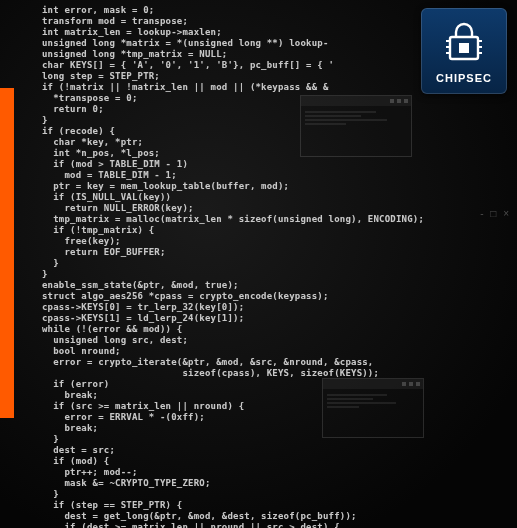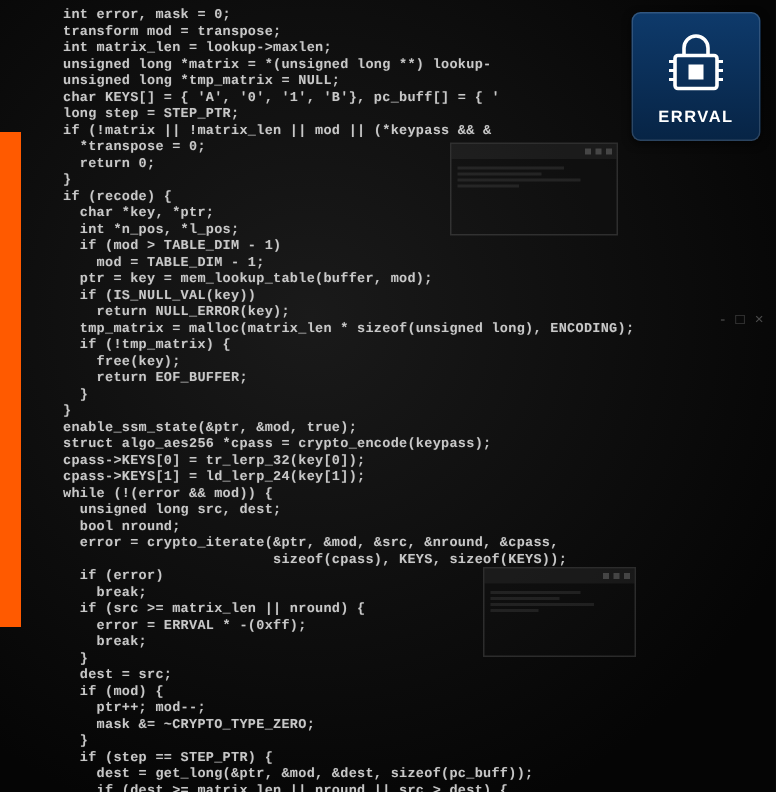--- a/index.html
+++ b/index.html
@@ -32,21 +32,21 @@
     width: 460px;
     font-size: 9px;
     line-height: 11px;
     color: #d8d8d8;
     white-space: pre;
     text-shadow: 0 0 1px rgba(255,255,255,0.15);
     opacity: 0.92;
     font-weight: bold;
     letter-spacing: 0.2px;
   }
-  .code-line { display: block; font-family: Liberation Mono, monospace; }
+  .code-line { display: block; }
   .badge {
     position: absolute;
     right: 10px;
     top: 8px;
     width: 86px;
     height: 86px;
     background: linear-gradient(180deg, #0e3a6b 0%, #072445 100%);
     border-radius: 6px;
     box-shadow: inset 0 0 0 1px rgba(255,255,255,0.15), 0 2px 6px rgba(0,0,0,0.6);
     display: flex;
@@ -140,16 +140,16 @@
         <path d="M12 18 v-5 a8 8 0 0 1 16 0 v5" fill="none" stroke="#fff" stroke-width="2.4"></path>
         <rect x="15" y="24" width="10" height="10" fill="#fff"></rect>
         <line x1="6" y1="22" x2="2" y2="22" stroke="#fff" stroke-width="2"></line>
         <line x1="6" y1="28" x2="2" y2="28" stroke="#fff" stroke-width="2"></line>
         <line x1="6" y1="34" x2="2" y2="34" stroke="#fff" stroke-width="2"></line>
         <line x1="34" y1="22" x2="38" y2="22" stroke="#fff" stroke-width="2"></line>
         <line x1="34" y1="28" x2="38" y2="28" stroke="#fff" stroke-width="2"></line>
         <line x1="34" y1="34" x2="38" y2="34" stroke="#fff" stroke-width="2"></line>
       </svg>
     </span>
-    <span class="badge-label">ERRVAL</span>
+    <span class="badge-label">CHIPSEC</span>
   </div>
 
 </div>
 
 </body></html>

